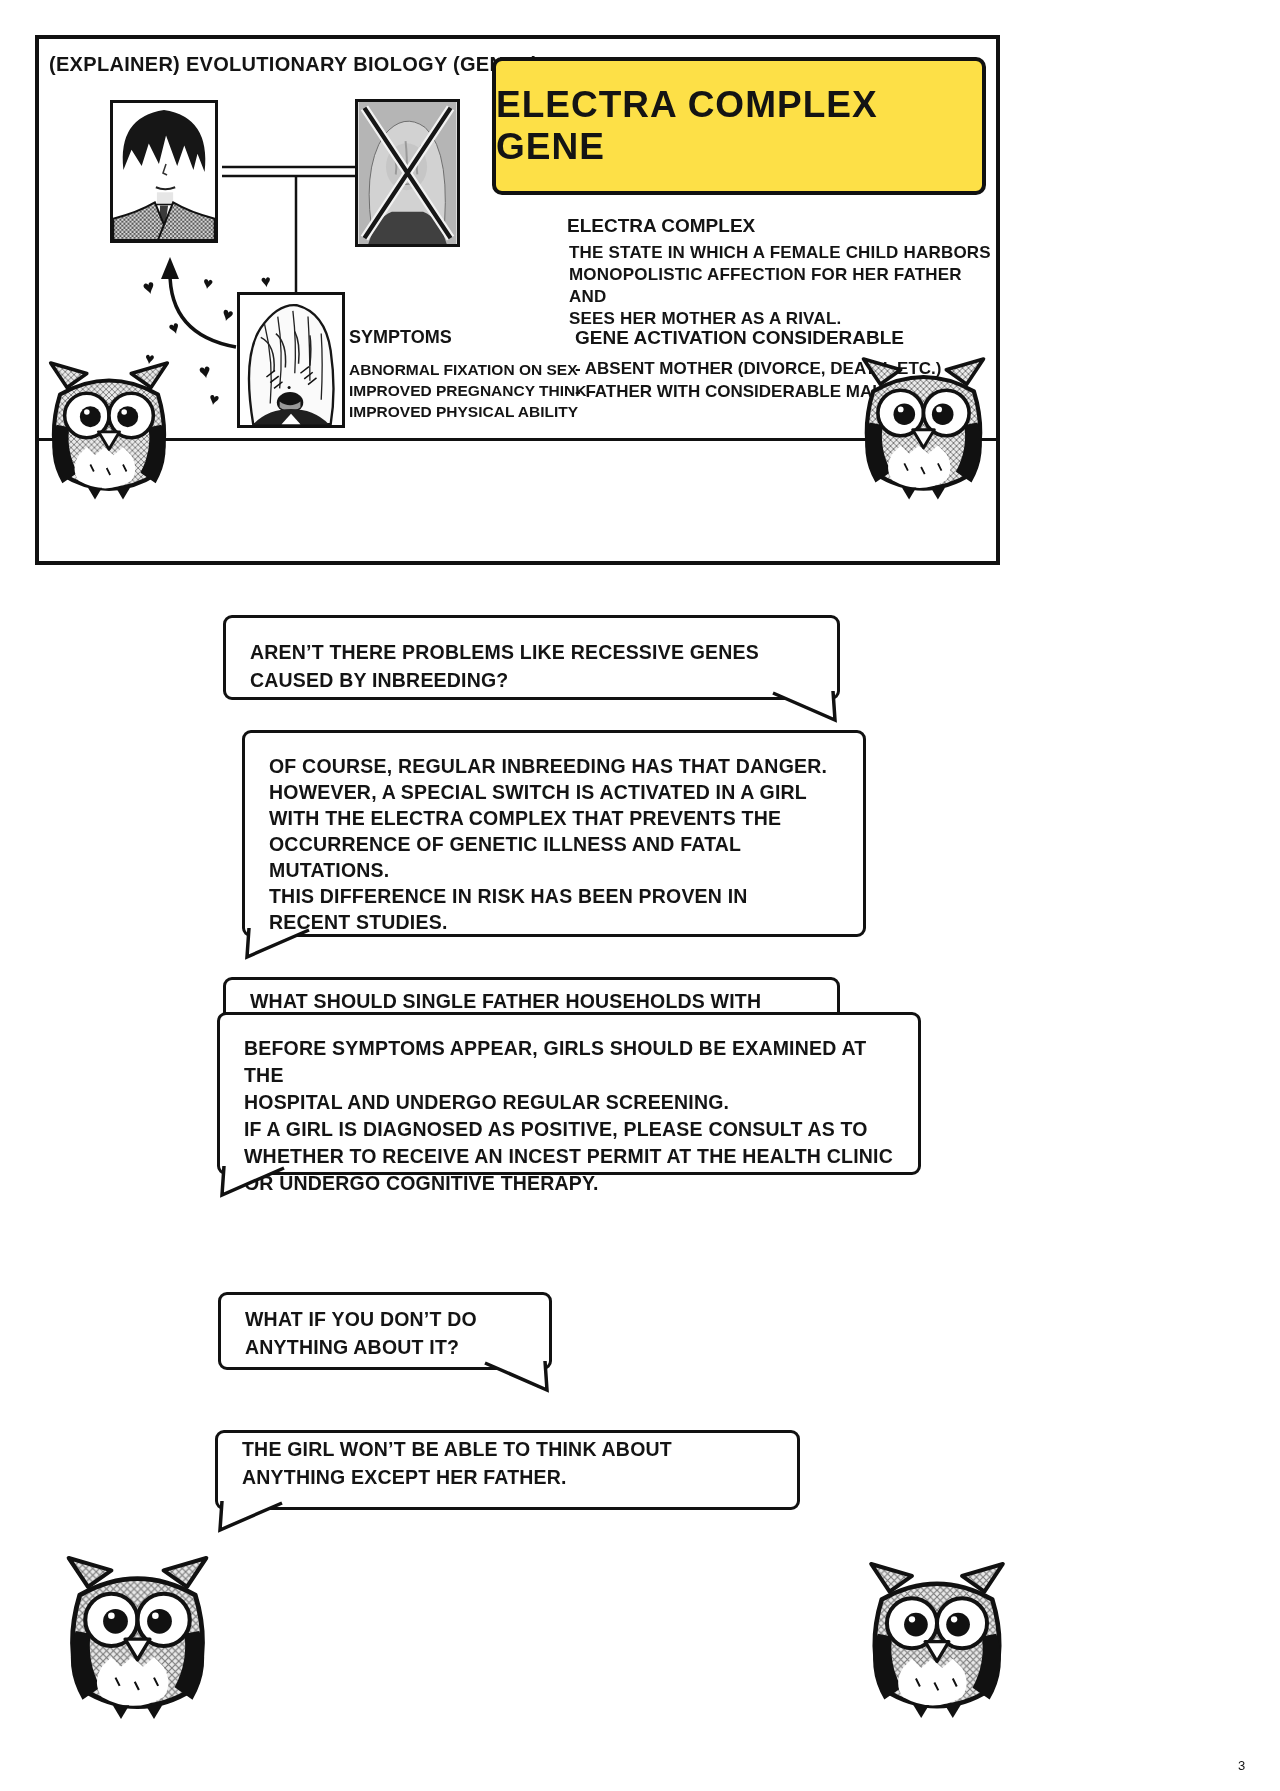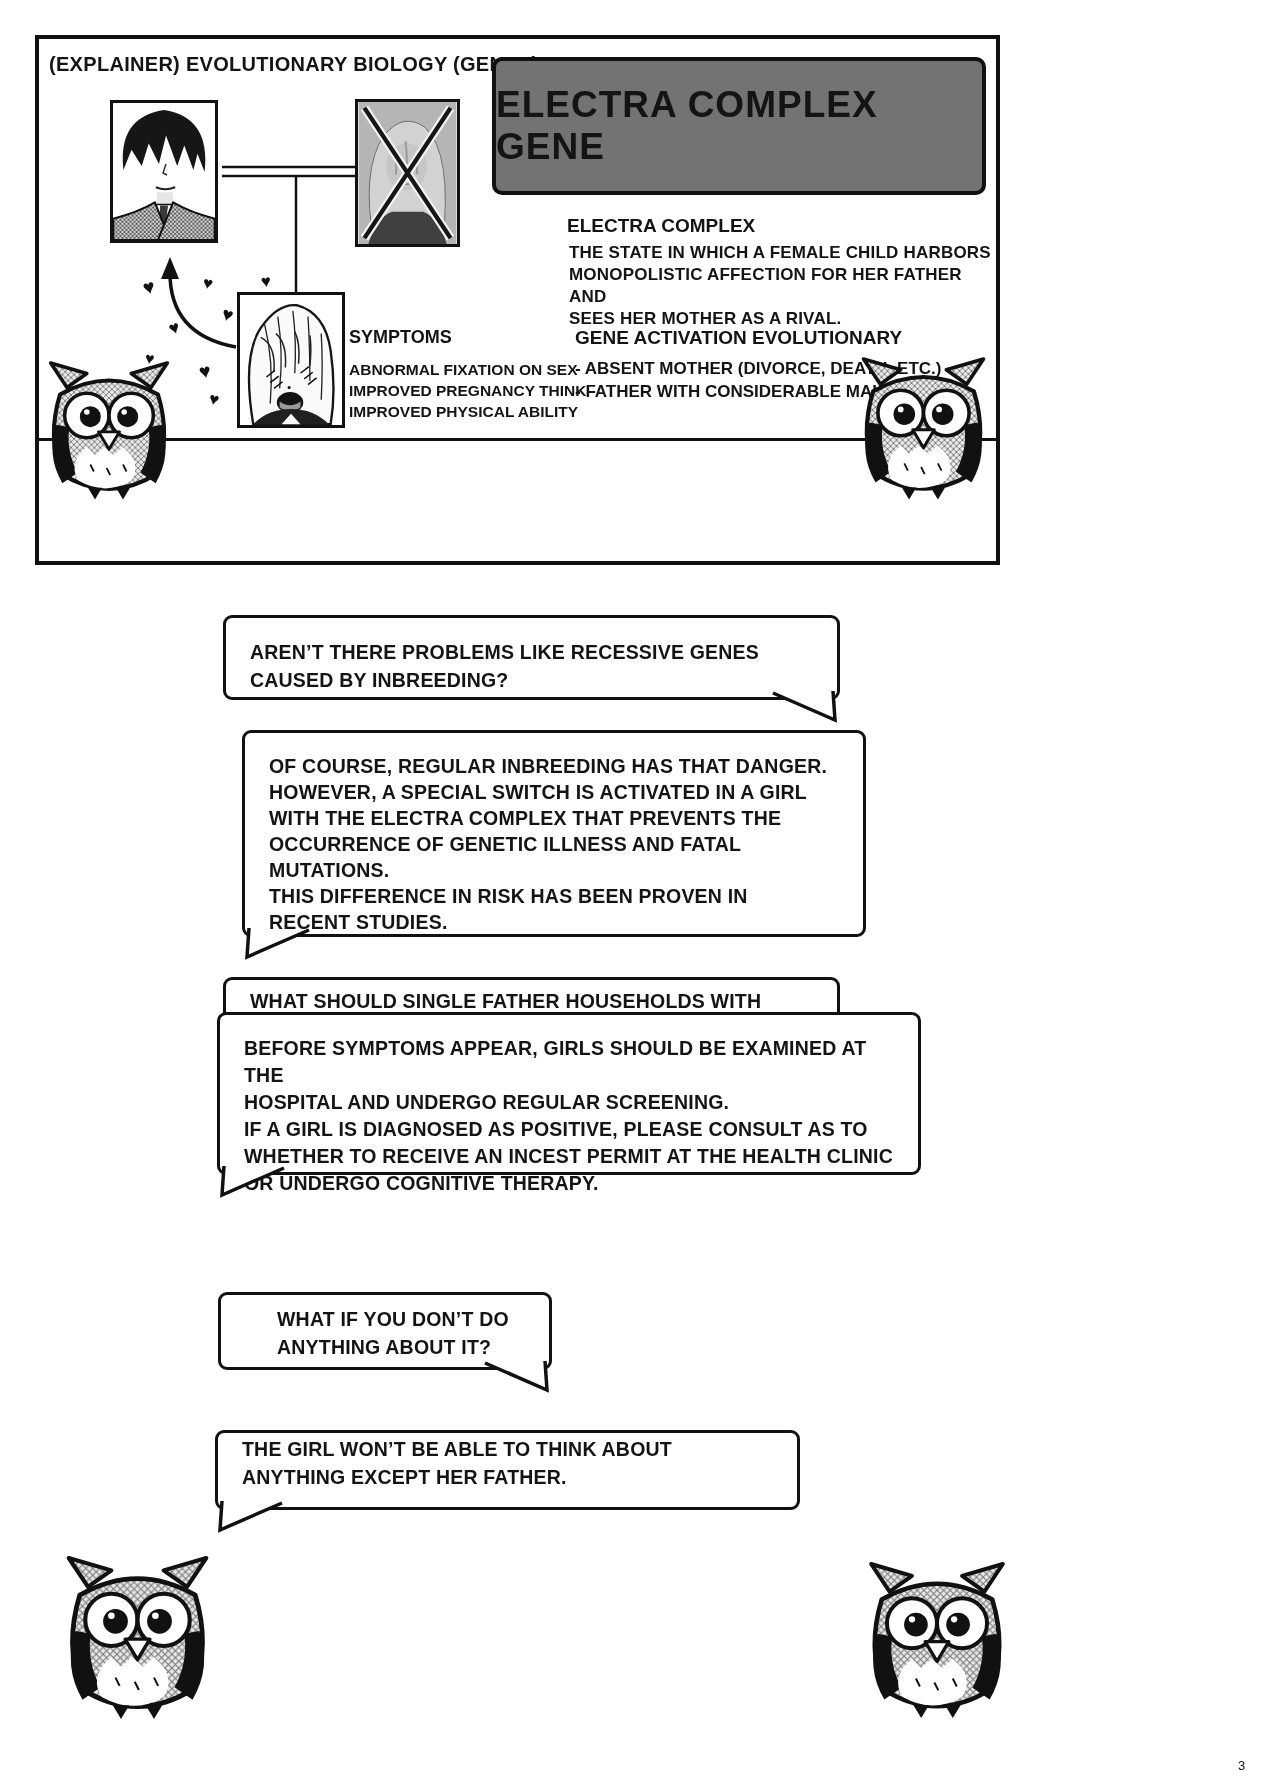--- a/index.html
+++ b/index.html
@@ -10,21 +10,21 @@
   }
   .pre{white-space:pre-line;}
   
   .panel{
     position:absolute;left:35px;top:35px;width:965px;height:530px;
     border:4px solid #111;background:#fff;box-sizing:border-box;
   }
   .kicker{position:absolute;left:10px;top:14px;font-size:20px;letter-spacing:.3px;}
   .title-box{
     position:absolute;left:453px;top:18px;width:494px;height:138px;
-    border:4px solid #111;border-radius:10px;background:#737373;box-sizing:border-box;
+    border:4px solid #111;border-radius:10px;background:#fde047;box-sizing:border-box;
     display:flex;align-items:center;justify-content:center;
   }
   .title-box span{font-size:37px;letter-spacing:1px;}
   .frame{position:absolute;border:3px solid #111;background:#fff;box-sizing:border-box;overflow:hidden;}
   .frame svg{display:block;width:100%;height:100%;}
   .deflab{position:absolute;left:528px;top:176px;font-size:19px;}
   .defbody{position:absolute;left:530px;top:203px;font-size:17px;line-height:22px;letter-spacing:.2px;}
   .symlab{position:absolute;left:310px;top:288px;font-size:18px;}
   .symlist{position:absolute;left:310px;top:320px;font-size:15.5px;line-height:21px;}
   .reqlab{position:absolute;left:536px;top:288px;font-size:19px;}
@@ -153,21 +153,21 @@
     <div class="deflab">ELECTRA COMPLEX</div>
     <div class="defbody pre">THE STATE IN WHICH A FEMALE CHILD HARBORS
 MONOPOLISTIC AFFECTION FOR HER FATHER AND
 SEES HER MOTHER AS A RIVAL.</div>
 
     <div class="symlab">SYMPTOMS</div>
     <div class="symlist pre">ABNORMAL FIXATION ON SEX
 IMPROVED PREGNANCY THINK
 IMPROVED PHYSICAL ABILITY</div>
 
-    <div class="reqlab">GENE ACTIVATION EVOLUTIONARY</div>
+    <div class="reqlab">GENE ACTIVATION CONSIDERABLE</div>
     <div class="reqlist pre">- ABSENT MOTHER (DIVORCE, DEATH, ETC.)
 - FATHER WITH CONSIDERABLE MALE CHARM</div>
 
     <div class="divider"></div>
 
     <svg class="owl" style="left:0px;top:318px;" width="140" height="152" viewBox="0 0 120 130">
         <use href="#owl"></use>
       </svg>
     <svg class="owl" style="left:812px;top:314px;" width="145" height="156" viewBox="0 0 120 130">
         <use href="#owl"></use>
@@ -212,21 +212,21 @@
 HOSPITAL AND UNDERGO REGULAR SCREENING.
 IF A GIRL IS DIAGNOSED AS POSITIVE, PLEASE CONSULT AS TO
 WHETHER TO RECEIVE AN INCEST PERMIT AT THE HEALTH CLINIC
 OR UNDERGO COGNITIVE THERAPY.</span>
     <svg class="tail l" viewBox="0 0 72 32">
         <path d="M66,0 L6,0 L4,27 Z" fill="#fff"></path>
         <path d="M66,0 L4,27 L6,-2" fill="none" stroke="#111" stroke-width="3.5"></path>
       </svg>
   </div>
 
-  <div class="bubble" style="left:218px;top:1292px;width:334px;height:78px;padding-left:32px;">
+  <div class="bubble" style="left:218px;top:1292px;width:334px;height:78px;">
     <span class="txt pre" style="padding:10px 24px;">WHAT IF YOU DON’T DO
 ANYTHING ABOUT IT?</span>
     <svg class="tail r" viewBox="0 0 72 32">
         <path d="M6,0 L66,0 L68,27 Z" fill="#fff"></path>
         <path d="M6,0 L68,27 L66,-2" fill="none" stroke="#111" stroke-width="3.5"></path>
       </svg>
   </div>
 
   <div class="bubble" style="left:215px;top:1430px;width:585px;height:80px;">
     <span class="txt pre" style="padding:2px 24px;">THE GIRL WON’T BE ABLE TO THINK ABOUT

